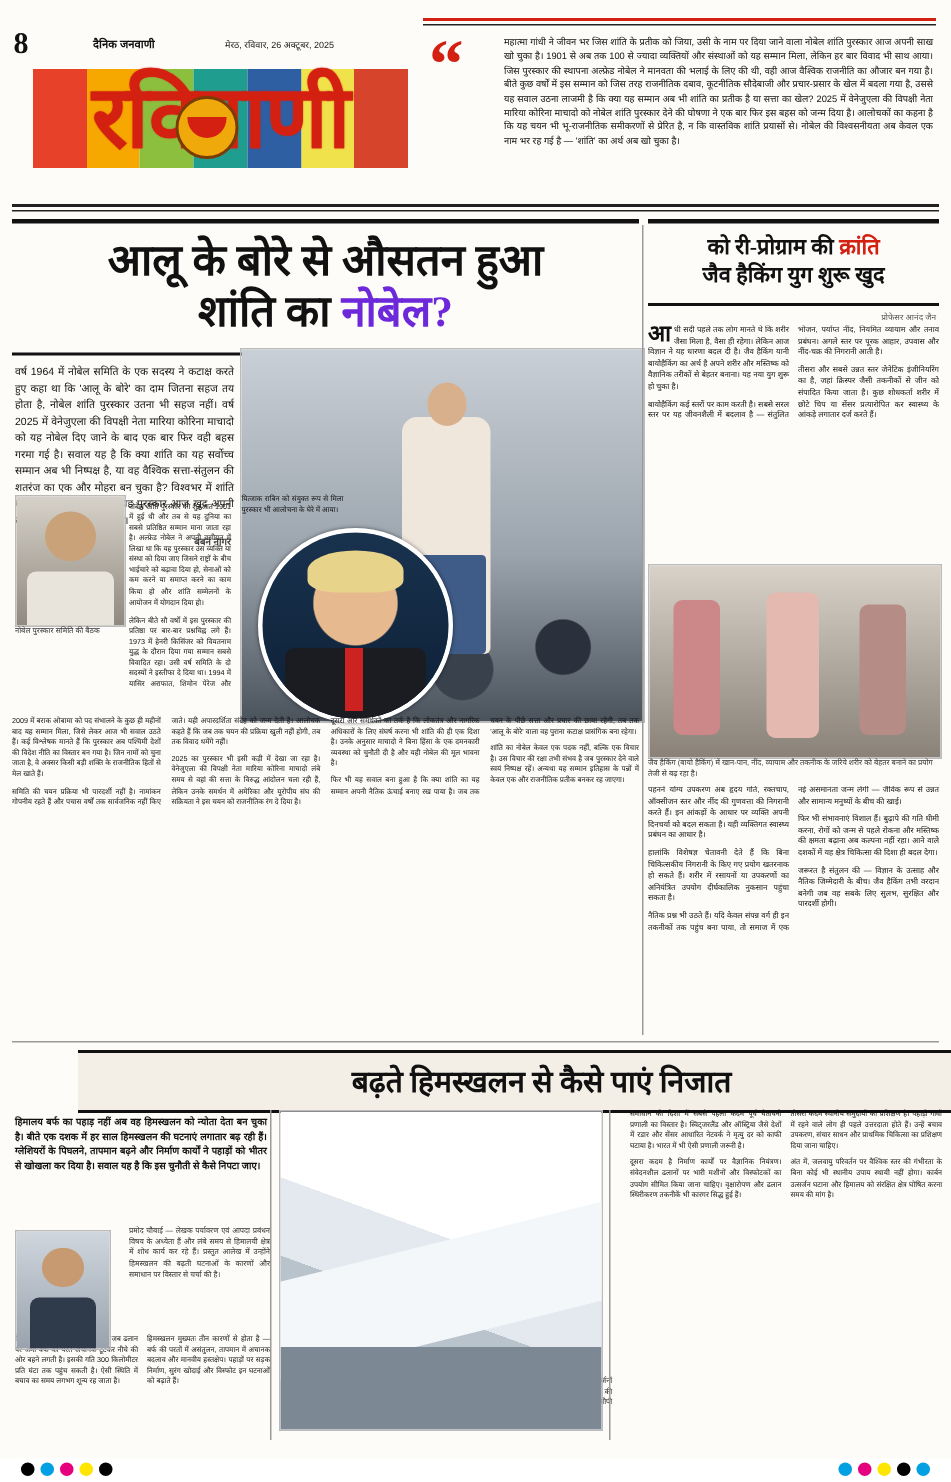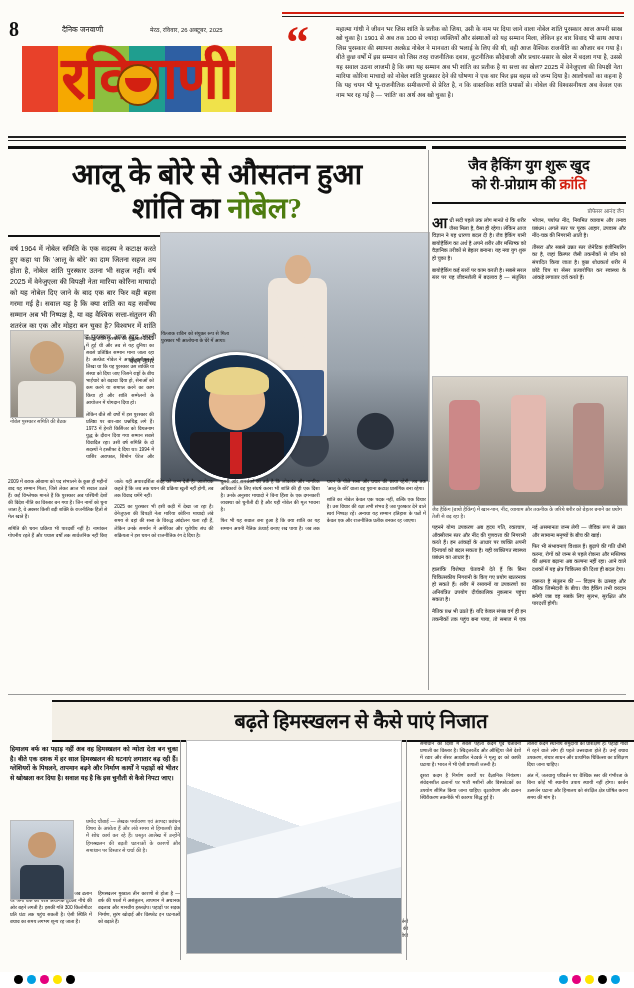--- a/index.html
+++ b/index.html
@@ -4,21 +4,21 @@
 <style>
   html,body{margin:0;padding:0;background:#888;}
   body{font-family:"Liberation Sans",sans-serif;}
   .page{
     width:634px;height:988px;background:#fdfcf8;position:relative;overflow:hidden;
     box-sizing:border-box;
   }
   
   .masthead{position:absolute;left:0;top:0;width:634px;height:140px;}
   .pageno{position:absolute;left:9px;top:18px;font-size:20px;font-weight:bold;color:#111;font-family:"Liberation Serif",serif;}
-  .daily-label{position:absolute;left:62px;top:24px;font-size:7.5px;font-weight:normal;color:#111;}
+  .daily-label{position:absolute;left:62px;top:24px;font-size:7.5px;font-weight:bold;color:#111;}
   .issue-line{position:absolute;left:150px;top:26px;font-size:6px;color:#222;}
   .logo-wrap{position:absolute;left:22px;top:40px;width:250px;height:84px;}
   .logo-blocks{position:absolute;left:0;top:6px;width:250px;height:66px;display:flex;}
   .logo-blocks div{flex:1;height:100%;}
   .logo-text{
     position:absolute;left:0;top:4px;width:250px;height:70px;
     font-family:"Liberation Serif",serif;font-weight:bold;font-size:58px;color:#d32011;
     text-align:center;line-height:70px;letter-spacing:-1px;
     text-shadow:0 0 1px #d32011;
   }
@@ -40,21 +40,21 @@
   .mast-rule{position:absolute;left:8px;top:136px;width:618px;height:0;border-top:2px solid #222;}
   .mast-rule2{position:absolute;left:8px;top:140px;width:618px;height:0;border-top:1px solid #222;}
 
   
   .lead{position:absolute;left:8px;top:146px;width:418px;}
   .lead-head{
     border-top:3px solid #111;border-bottom:2px solid #111;padding:8px 0 10px;
     text-align:center;font-family:"Liberation Serif",serif;font-weight:bold;
     font-size:29px;line-height:34px;color:#111;
   }
-  .lead-head .red{color:#4d7c0f;}
+  .lead-head .red{color:#6d28d9;}
   .lead-sub{
     font-size:7px;line-height:11px;color:#111;text-align:justify;margin-top:6px;
     padding:0 2px;
   }
   .byline{text-align:right;font-size:6.5px;color:#444;margin:3px 4px 0 0;font-weight:bold;}
 
   
   .rcol{position:absolute;left:432px;top:146px;width:194px;}
   .rcol-head{
     border-top:3px solid #111;border-bottom:2px solid #111;padding:7px 2px 8px;
@@ -227,24 +227,24 @@
     <p>2025 का पुरस्कार भी इसी कड़ी में देखा जा रहा है। वेनेजुएला की विपक्षी नेता मारिया कोरिना माचादो लंबे समय से वहां की सत्ता के विरुद्ध आंदोलन चला रही हैं, लेकिन उनके समर्थन में अमेरिका और यूरोपीय संघ की सक्रियता ने इस चयन को राजनीतिक रंग दे दिया है।</p>
     <p>दूसरी ओर समर्थकों का तर्क है कि लोकतंत्र और नागरिक अधिकारों के लिए संघर्ष करना भी शांति की ही एक दिशा है। उनके अनुसार माचादो ने बिना हिंसा के एक दमनकारी व्यवस्था को चुनौती दी है और यही नोबेल की मूल भावना है।</p>
     <p>फिर भी यह सवाल बना हुआ है कि क्या शांति का यह सम्मान अपनी नैतिक ऊंचाई बनाए रख पाया है। जब तक चयन के पीछे सत्ता और प्रचार की छाया रहेगी, तब तक 'आलू के बोरे' वाला वह पुराना कटाक्ष प्रासंगिक बना रहेगा।</p>
     <p>शांति का नोबेल केवल एक पदक नहीं, बल्कि एक विचार है। उस विचार की रक्षा तभी संभव है जब पुरस्कार देने वाले स्वयं निष्पक्ष रहें। अन्यथा यह सम्मान इतिहास के पन्नों में केवल एक और राजनीतिक प्रतीक बनकर रह जाएगा।</p>
   </div>
 
   <div class="divider-v" style="left:428px;top:150px;height:540px;"></div>
 
   <div class="rcol">
     <div class="rcol-head">
-      <div>जैव हैकिंग युग शुरू खुद</div>
       <div>
         <span>को री-प्रोग्राम की </span><span class="red">क्रांति</span>
       </div>
+      <div>जैव हैकिंग युग शुरू खुद</div>
     </div>
     <div class="rcol-author">प्रोफेसर आनंद जैन</div>
     <div class="rcol-body" style="column-count:2;column-gap:6px;height:146px;overflow:hidden;">
       <p class="rcol-drop">आधी सदी पहले तक लोग मानते थे कि शरीर जैसा मिला है, वैसा ही रहेगा। लेकिन आज विज्ञान ने यह धारणा बदल दी है। जैव हैकिंग यानी बायोहैकिंग का अर्थ है अपने शरीर और मस्तिष्क को वैज्ञानिक तरीकों से बेहतर बनाना। यह नया युग शुरू हो चुका है।</p>
       <p>बायोहैकिंग कई स्तरों पर काम करती है। सबसे सरल स्तर पर यह जीवनशैली में बदलाव है — संतुलित भोजन, पर्याप्त नींद, नियमित व्यायाम और तनाव प्रबंधन। अगले स्तर पर पूरक आहार, उपवास और नींद-चक्र की निगरानी आती है।</p>
       <p>तीसरा और सबसे उन्नत स्तर जेनेटिक इंजीनियरिंग का है, जहां क्रिस्पर जैसी तकनीकों से जीन को संपादित किया जाता है। कुछ शोधकर्ता शरीर में छोटे चिप या सेंसर प्रत्यारोपित कर स्वास्थ्य के आंकड़े लगातार दर्ज करते हैं।</p>
     </div>
   </div>
 
   <div class="photo ph-gym">

